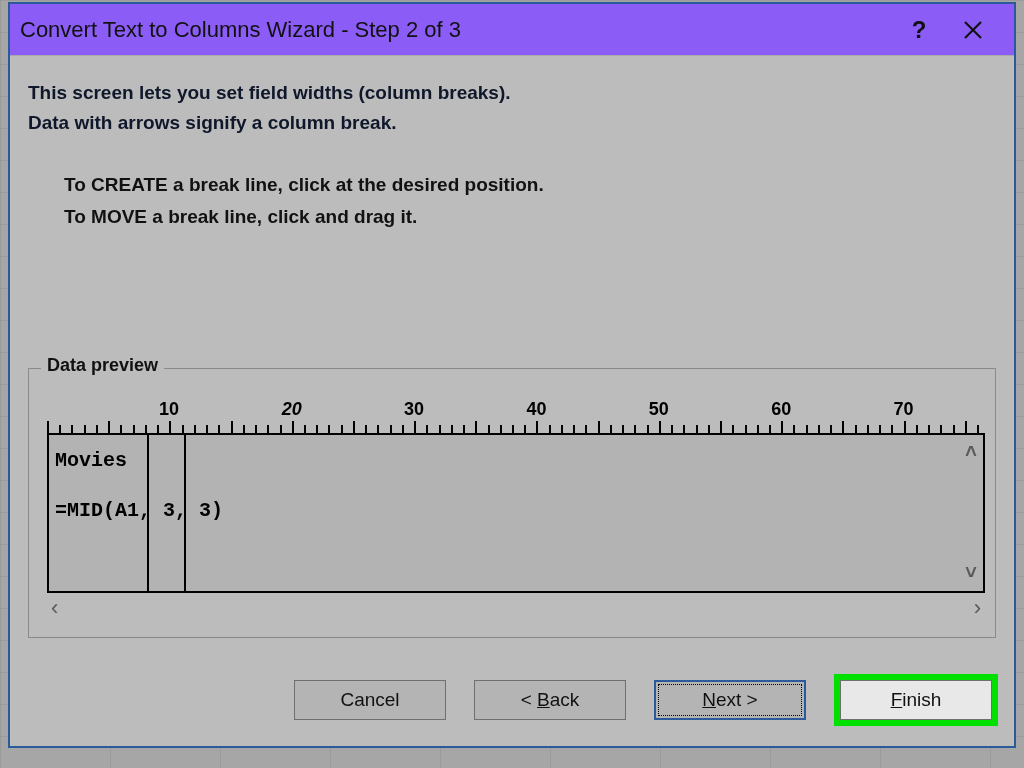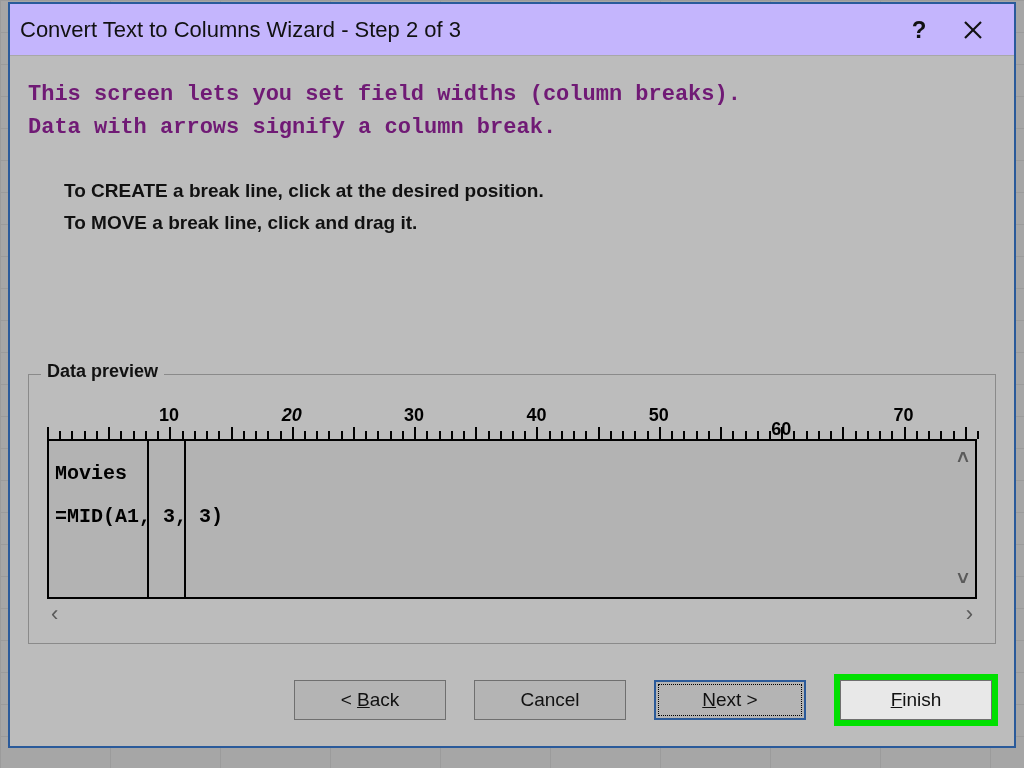--- a/index.html
+++ b/index.html
@@ -31,21 +31,21 @@
     width: 1008px; height: 746px;
     background: #bcbcbc;
     border: 2px solid #2a5a9a;
     display: flex; flex-direction: column;
   }
   .titlebar {
     height: 52px;
     display: flex; align-items: center;
     padding: 0 14px 0 10px;
     border-bottom: 1px solid #a8a8a8;
-    background: #c4b5fd;
+    background: #8b5cf6;
   }
   .titlebar .title {
     flex: 1;
     font-size: 22px;
     font-weight: 400;
     color: #111;
   }
   .titlebar .winbtn {
     width: 54px; height: 44px;
     display: flex; align-items: center; justify-content: center;
@@ -53,30 +53,30 @@
     color: #111;
   }
   .titlebar .winbtn.help { font-weight: 600; }
   .titlebar .winbtn.close svg { width: 20px; height: 20px; }
 
   .body {
     flex: 1;
     padding: 22px 18px 0 18px;
     display: flex; flex-direction: column;
   }
-  .intro p { margin: 4px 0 8px 0; font-size: 22px; font-weight: 600; color: #701a75; font-family: Liberation Mono, monospace; }
+  .intro p { margin: 4px 0 8px 0; font-size: 19px; font-weight: 600; color: #0f172a; }
   .instructions { margin: 22px 0 0 36px; }
   .instructions p { margin: 10px 0; font-size: 19px; font-weight: 600; color: #111; }
 
   
   .groupbox {
     position: relative;
     margin-top: 130px;
     border: 1px solid #8a8a8a;
-    padding: 18px 16px 14px 16px;
+    padding: 18px 8px 14px 16px;
     height: 270px;
   }
   .groupbox .legend {
     position: absolute;
     top: -14px; left: 12px;
     background: #bcbcbc;
     padding: 0 6px;
     font-size: 18px;
     font-weight: 600; color: #111;
   }
@@ -108,21 +108,21 @@
     height: 158px;
     border-left: 2px solid #000;
     border-right: 2px solid #000;
     border-bottom: 2px solid #000;
     background: #b3b3b3;
     font-family: "Courier New", monospace;
     font-size: 20px; font-weight: 600;
     overflow: hidden;
   }
   .preview-box .row { position: absolute; left: 6px; white-space: pre; }
-  .preview-box .row.r1 { top: 21px; }
+  .preview-box .row.r1 { top: 14px; }
   .preview-box .row.r2 { top: 64px; }
   .breakline {
     position: absolute;
     top: -18px;
     width: 2px;
     background: #000;
     height: calc(100% + 18px);
   }
   .breakline::before {
     content: "";
@@ -289,21 +289,21 @@
             <div class="tick minor" style="left: 881.053px;"></div>
             <div class="tick minor" style="left: 893.289px;"></div>
             <div class="tick minor" style="left: 905.526px;"></div>
             <div class="tick major" style="left: 917.763px;"></div>
             <div class="tick minor" style="left: 930px;"></div>
             <div class="num" style="left: 122px;">10</div>
             <div class="num" style="left: 244.737px; font-style: italic;">20</div>
             <div class="num" style="left: 367.105px;">30</div>
             <div class="num" style="left: 489.474px;">40</div>
             <div class="num" style="left: 611.842px;">50</div>
-            <div class="num" style="left: 734.211px; margin-top: 14px;">60</div>
+            <div class="num" style="left: 734.211px;">60</div>
             <div class="num" style="left: 856.579px;">70</div>
           </div>
         <div class="preview-box" id="preview-box">
           <div class="row r1">Movies</div>
           <div class="row r2">=MID(A1, 3, 3)</div>
           <div class="vscroll">
             <span class="arrow">˄</span>
             <span class="arrow">˅</span>
           </div>
         <div class="breakline" style="left: 97.8947px;"></div>
@@ -312,24 +312,24 @@
         <div class="hscroll">
           <span>‹</span>
           <span>›</span>
         </div>
       </div>
     </div>
   </div>
 
   <div class="buttons">
     <div class="btn">
+      <span>Cancel</span>
+    </div>
+    <div class="btn">
       <span><span>&lt; </span><span class="ul">B</span><span>ack</span></span>
-    </div>
-    <div class="btn">
-      <span>Cancel</span>
     </div>
     <div class="btn default">
       <span><span class="ul">N</span><span>ext &gt;</span></span>
     </div>
     <div class="finish-highlight">
       <div class="btn">
         <span><span class="ul">F</span><span>inish</span></span>
       </div>
     </div>
   </div>

